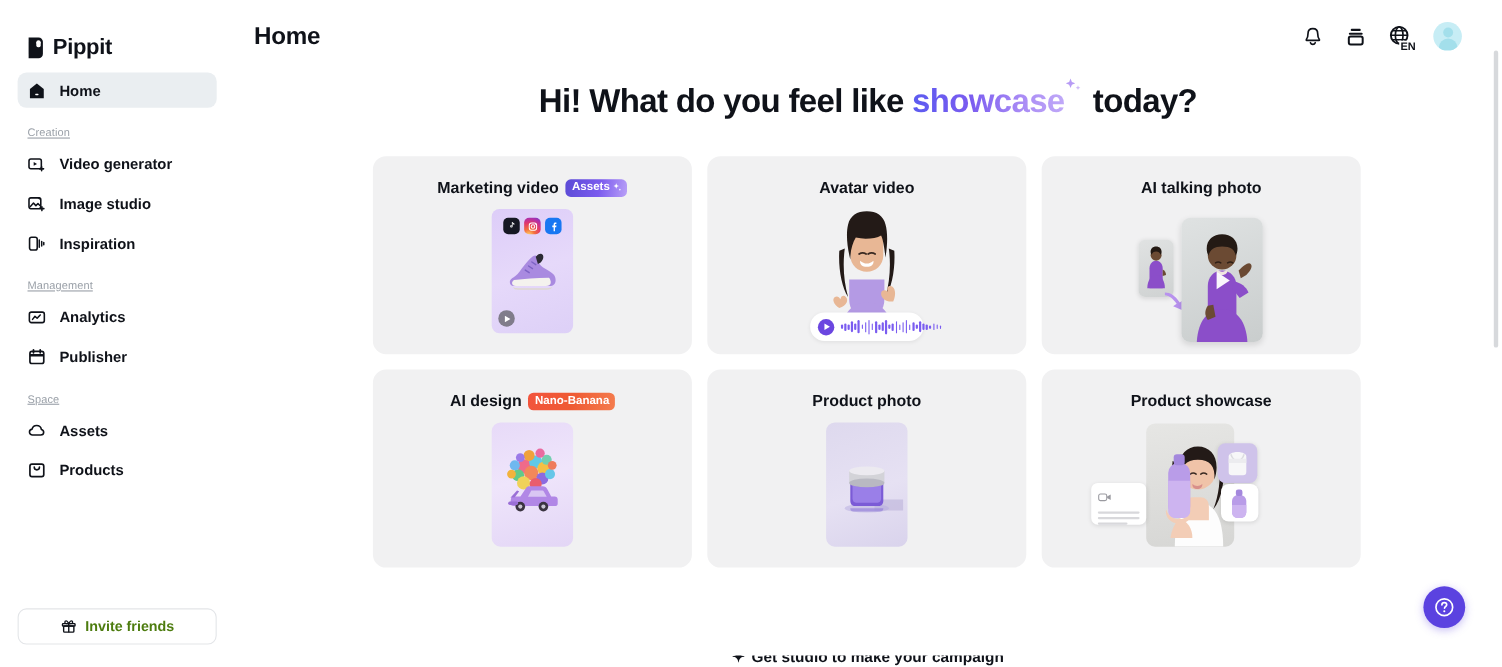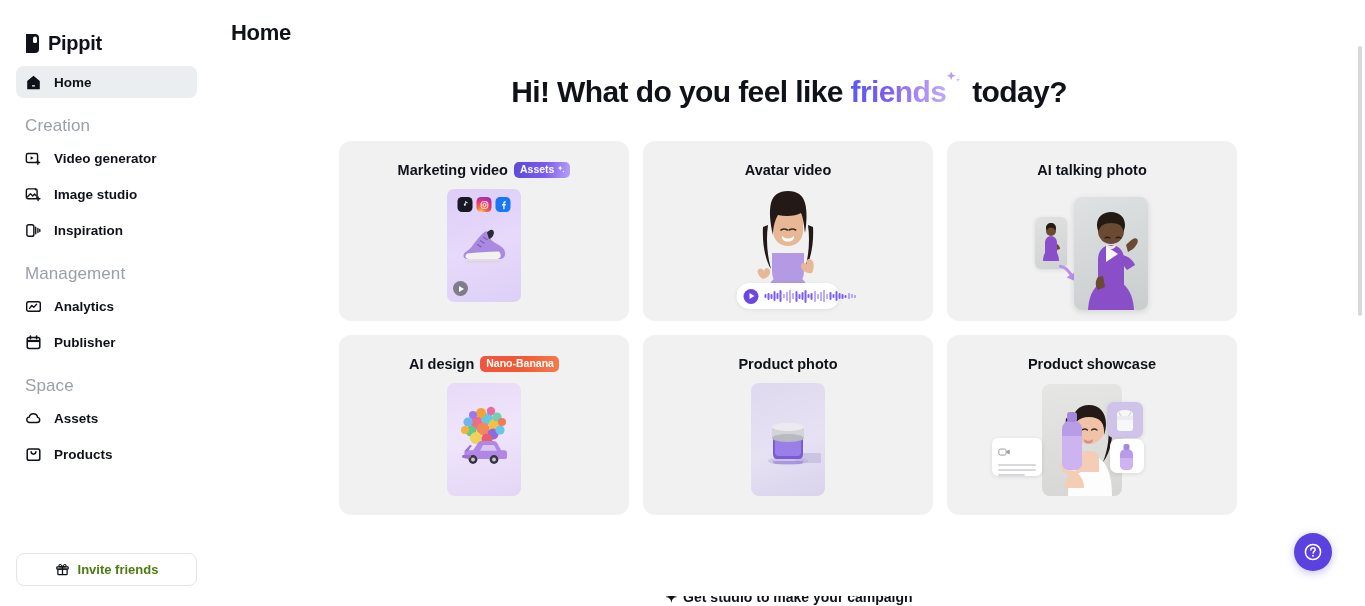--- a/index.html
+++ b/index.html
@@ -20,22 +20,22 @@
   }
   .brand {
     display: flex; align-items: center; gap: 7px;
     padding: 20px 0 0 24px; height: 66px;
   }
   .brand-mark { width: 17px; height: 21px; display:block; }
   .brand-name { font-size: 20px; font-weight: 700; letter-spacing: -0.3px; color: #0f1219; }
 
   .nav { padding: 0 16px; }
   .nav-group-label {
-    font-size: 17px; color: #9aa0a8; font-weight: 400;
-    padding: 14px 0 6px 9px; letter-spacing: 0.1px;
+    font-size: 10px; color: #9aa0a8; font-weight: 400;
+    padding: 14px 0 6px 9px; letter-spacing: 0.1px; text-decoration: underline;
   }
   .nav-item {
     display: flex; align-items: center; gap: 12px;
     height: 32px; padding: 0 9px; border-radius: 8px;
     cursor: pointer; margin-bottom: 4px;
   }
   .nav-item.active { background: #eaeef1; }
   .nav-ico { width: 17px; height: 17px; flex: 0 0 17px; display:block; color:#0f1219; }
   .nav-label { font-size: 13.5px; font-weight: 700; color: #0f1219; white-space: nowrap; }
 
@@ -317,24 +317,50 @@
         <span>Invite friends</span>
       </button>
     </div>
   </aside>
 
   <main class="main">
 
     <div class="topbar">
       <div class="page-title">Home</div>
 
+      <div class="topbar-right">
+        <svg class="tb-ico" viewBox="0 0 22 22">
+          <path d="M11 3.2c-2.9 0-4.6 2-4.6 4.7 0 3.3-.7 4.6-1.6 5.6-.3.3-.1.8.3.8h11.8c.4 0 .6-.5.3-.8-.9-1-1.6-2.3-1.6-5.6 0-2.7-1.7-4.7-4.6-4.7z" fill="none" stroke="#0f1219" stroke-width="1.6" stroke-linejoin="round"></path>
+          <path d="M8.7 16.6c.4 1 1.3 1.6 2.3 1.6s1.9-.6 2.3-1.6" fill="none" stroke="#0f1219" stroke-width="1.6" stroke-linecap="round"></path>
+        </svg>
+
+        <svg class="tb-ico" viewBox="0 0 22 22">
+          <rect x="6.2" y="3.4" width="9.6" height="2.1" rx="1" fill="#0f1219"></rect>
+          <rect x="4.4" y="7" width="13.2" height="2.1" rx="1" fill="#0f1219"></rect>
+          <rect x="4.4" y="10.6" width="13.2" height="7.6" rx="1.8" fill="none" stroke="#0f1219" stroke-width="1.9"></rect>
+        </svg>
+
+        <div class="lang-btn">
+          <svg width="24" height="24" viewBox="0 0 24 24">
+            <circle cx="11" cy="11" r="7.6" fill="none" stroke="#0f1219" stroke-width="1.7"></circle>
+            <ellipse cx="11" cy="11" rx="3.5" ry="7.6" fill="none" stroke="#0f1219" stroke-width="1.5"></ellipse>
+            <path d="M3.5 11h15M4.6 6.9h12.8M4.6 15.1h12.8" stroke="#0f1219" stroke-width="1.4"></path>
+          </svg>
+          <span class="lang-txt">EN</span>
+        </div>
+
+        <div class="avatar">
+          <span class="head"></span>
+          <span class="body"></span>
+        </div>
+      </div>
     </div>
 
     <h1 class="headline">
-      <span>Hi! What do you feel like </span><span class="grad-word">friends</span><svg class="spark" width="20" height="18" viewBox="0 0 20 18">
+      <span>Hi! What do you feel like </span><span class="grad-word">showcase</span><svg class="spark" width="20" height="18" viewBox="0 0 20 18">
           <path d="M7.2 1.4l1.25 3.1 3.1 1.25-3.1 1.25L7.2 10.1 5.95 7l-3.1-1.25L5.95 4.5z" fill="#b79bf5"></path>
           <path d="M14 7.6l.6 1.55 1.55.6-1.55.6-.6 1.55-.6-1.55-1.55-.6 1.55-.6z" fill="#cdbaf8"></path>
         </svg><span> today?</span>
     </h1>
 
     <div class="grid">
 
       <div class="card">
         <div class="card-title">
           <span>Marketing video</span>

